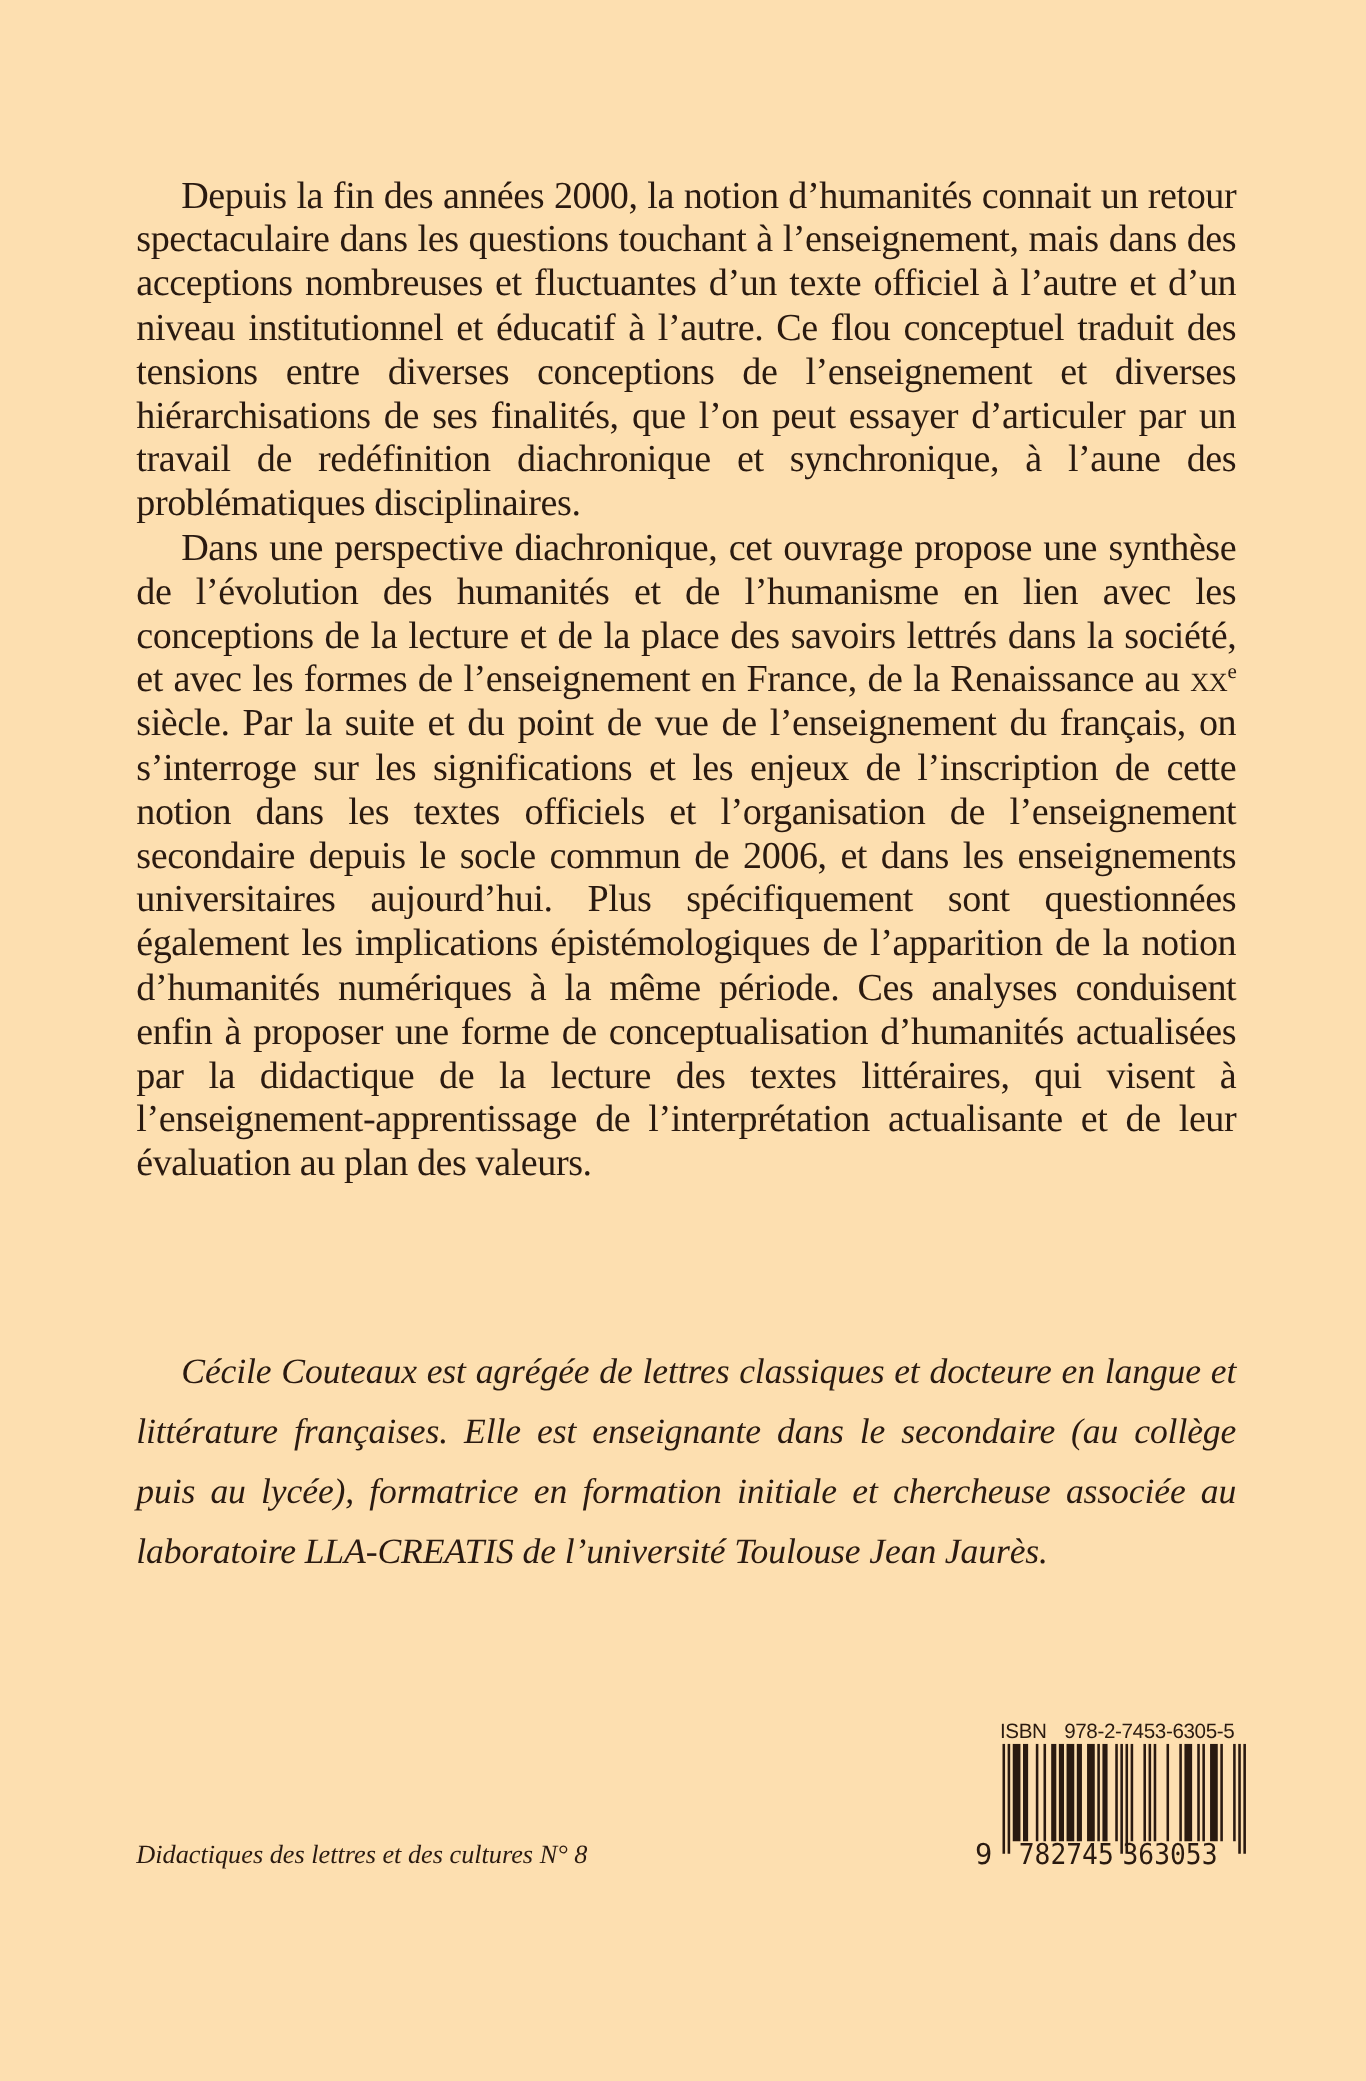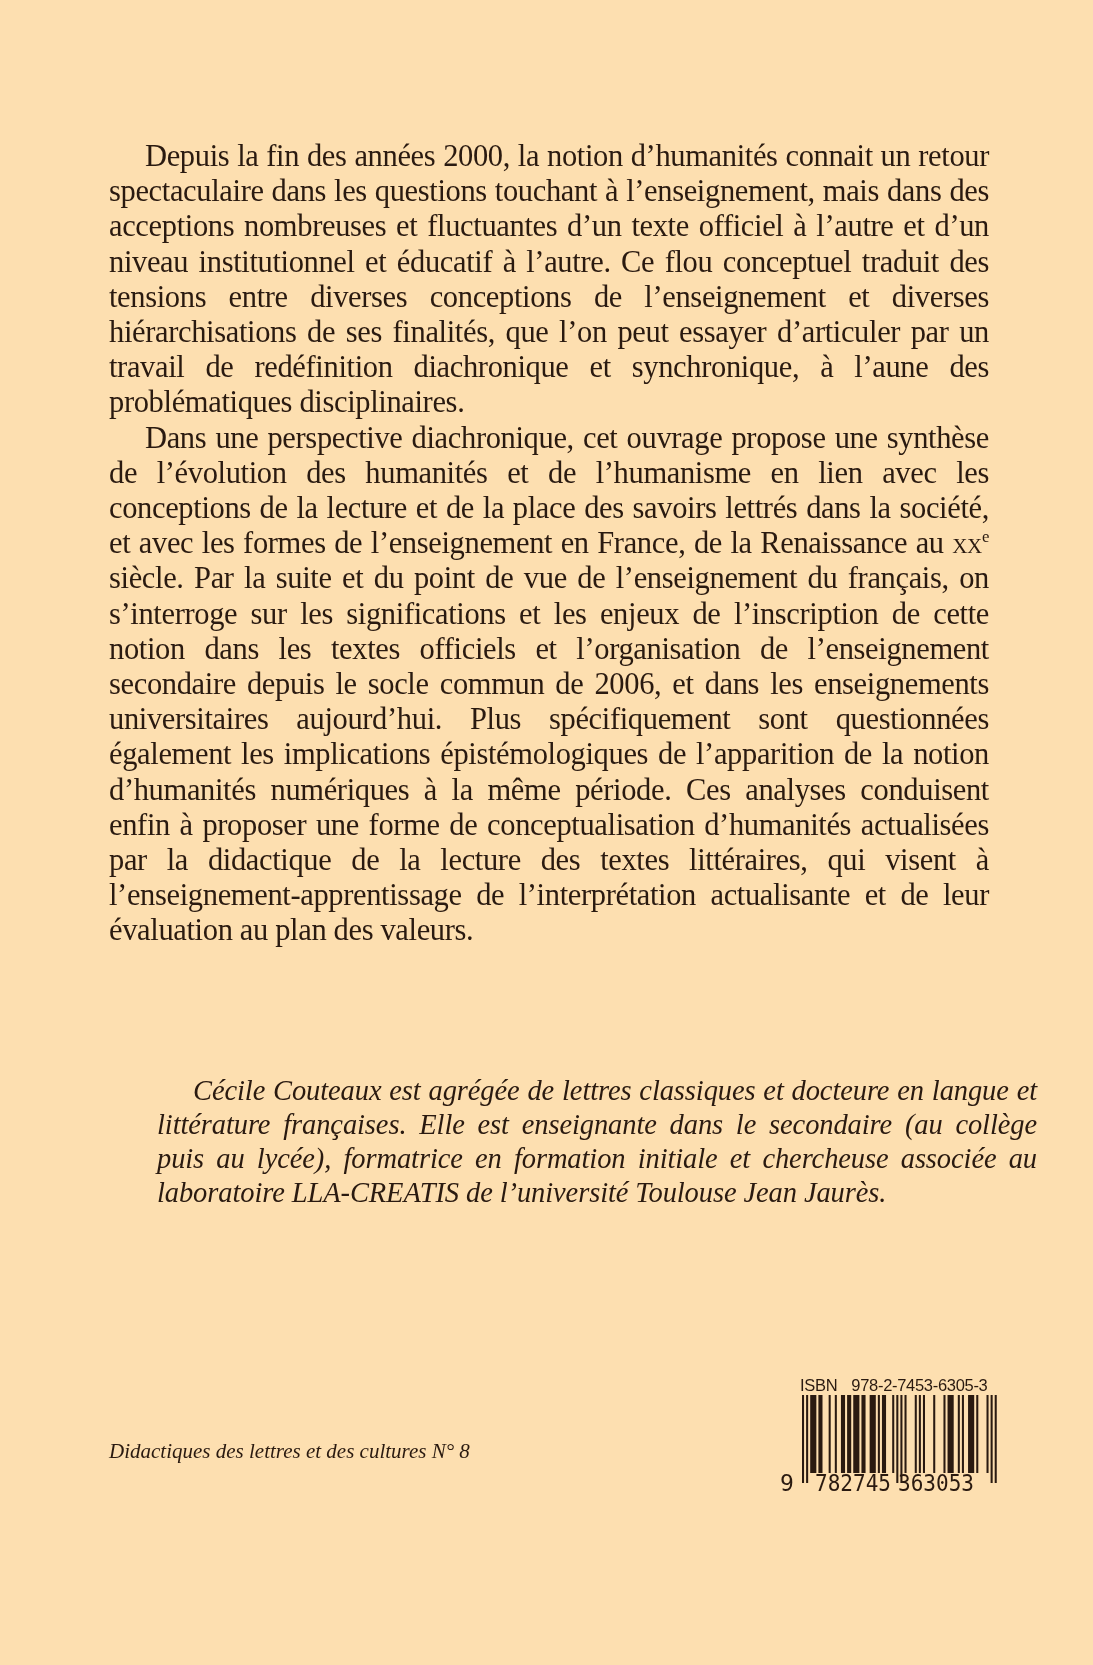--- a/index.html
+++ b/index.html
@@ -24,29 +24,28 @@
     .main-text p { margin: 0; text-indent: 36px; }
     sup.exp { font-size: 0.55em; vertical-align: 0.65em; line-height: 0; }
     .sc { font-variant: small-caps; }
     .bio {
       position: absolute;
       left: 109px; top: 1074px;
       width: 880px;
       font-family: "Liberation Serif", "DejaVu Serif", serif;
       font-style: italic;
       font-size: 28.5px;
-      line-height: 34px;
+      line-height: 48px;
       text-align: justify;
       letter-spacing: -0.1px;
-      margin-left: 48px;
     }
     .bio p { margin: 0; text-indent: 36px; }
     .series {
       position: absolute;
-      left: 109px; top: 1438px;
+      left: 109px; top: 1470px;
       font-family: "Liberation Serif", "DejaVu Serif", serif;
       font-style: italic;
       font-size: 21px;
       line-height: 26px;
       text-align: center;
     }
     .isbn-label {
       position: absolute;
       left: 800px; top: 1376px;
       font-family: "Liberation Sans", "DejaVu Sans", sans-serif;
@@ -73,21 +72,21 @@
   <p><span>Dans une perspective diachronique, cet ouvrage propose une synthèse de l’évolution des humanités et de l’humanisme en lien avec les conceptions de la lecture et de la place des savoirs lettrés dans la société, et avec les formes de l’enseignement en France, de la Renaissance au </span><span class="sc">xx</span><sup class="exp">e</sup><span> siècle. Par la suite et du point de vue de l’enseignement du français, on s’interroge sur les significations et les enjeux de l’inscription de cette notion dans les textes officiels et l’organisation de l’enseignement secondaire depuis le socle commun de 2006, et dans les enseignements universitaires aujourd’hui. Plus spécifiquement sont questionnées également les implications épistémologiques de l’apparition de la notion d’humanités numériques à la même période. Ces analyses conduisent enfin à proposer une forme de conceptualisation d’humanités actualisées par la didactique de la lecture des textes littéraires, qui visent à l’enseignement-apprentissage de l’interprétation actualisante et de leur évaluation au plan des valeurs.</span></p>
 </div>
 
 <div class="bio">
   <p>Cécile Couteaux est agrégée de lettres classiques et docteure en langue et littérature françaises. Elle est enseignante dans le secondaire (au collège puis au lycée), formatrice en formation initiale et chercheuse associée au laboratoire LLA-CREATIS de l’université Toulouse Jean Jaurès.</p>
 </div>
 
 <div class="series">Didactiques des lettres et des cultures N° 8</div>
 
 <div class="isbn-label">
-  <span>ISBN</span><span class="gap"></span><span>978-2-7453-6305-3</span>
+  <span>ISBN</span><span class="gap"></span><span>978-2-7453-6305-5</span>
 </div>
 
 <svg id="barcode" width="220" height="100" viewBox="0 0 220 100" xmlns="http://www.w3.org/2000/svg">
   <g id="bars">
       <rect x="24.00" y="0" width="2.05" height="88" fill="#2a1a10"></rect>
       <rect x="28.10" y="0" width="2.05" height="88" fill="#2a1a10"></rect>
       <rect x="32.20" y="0" width="6.15" height="78" fill="#2a1a10"></rect>
       <rect x="40.40" y="0" width="4.10" height="78" fill="#2a1a10"></rect>
       <rect x="50.65" y="0" width="2.05" height="78" fill="#2a1a10"></rect>
       <rect x="56.80" y="0" width="2.05" height="78" fill="#2a1a10"></rect>

